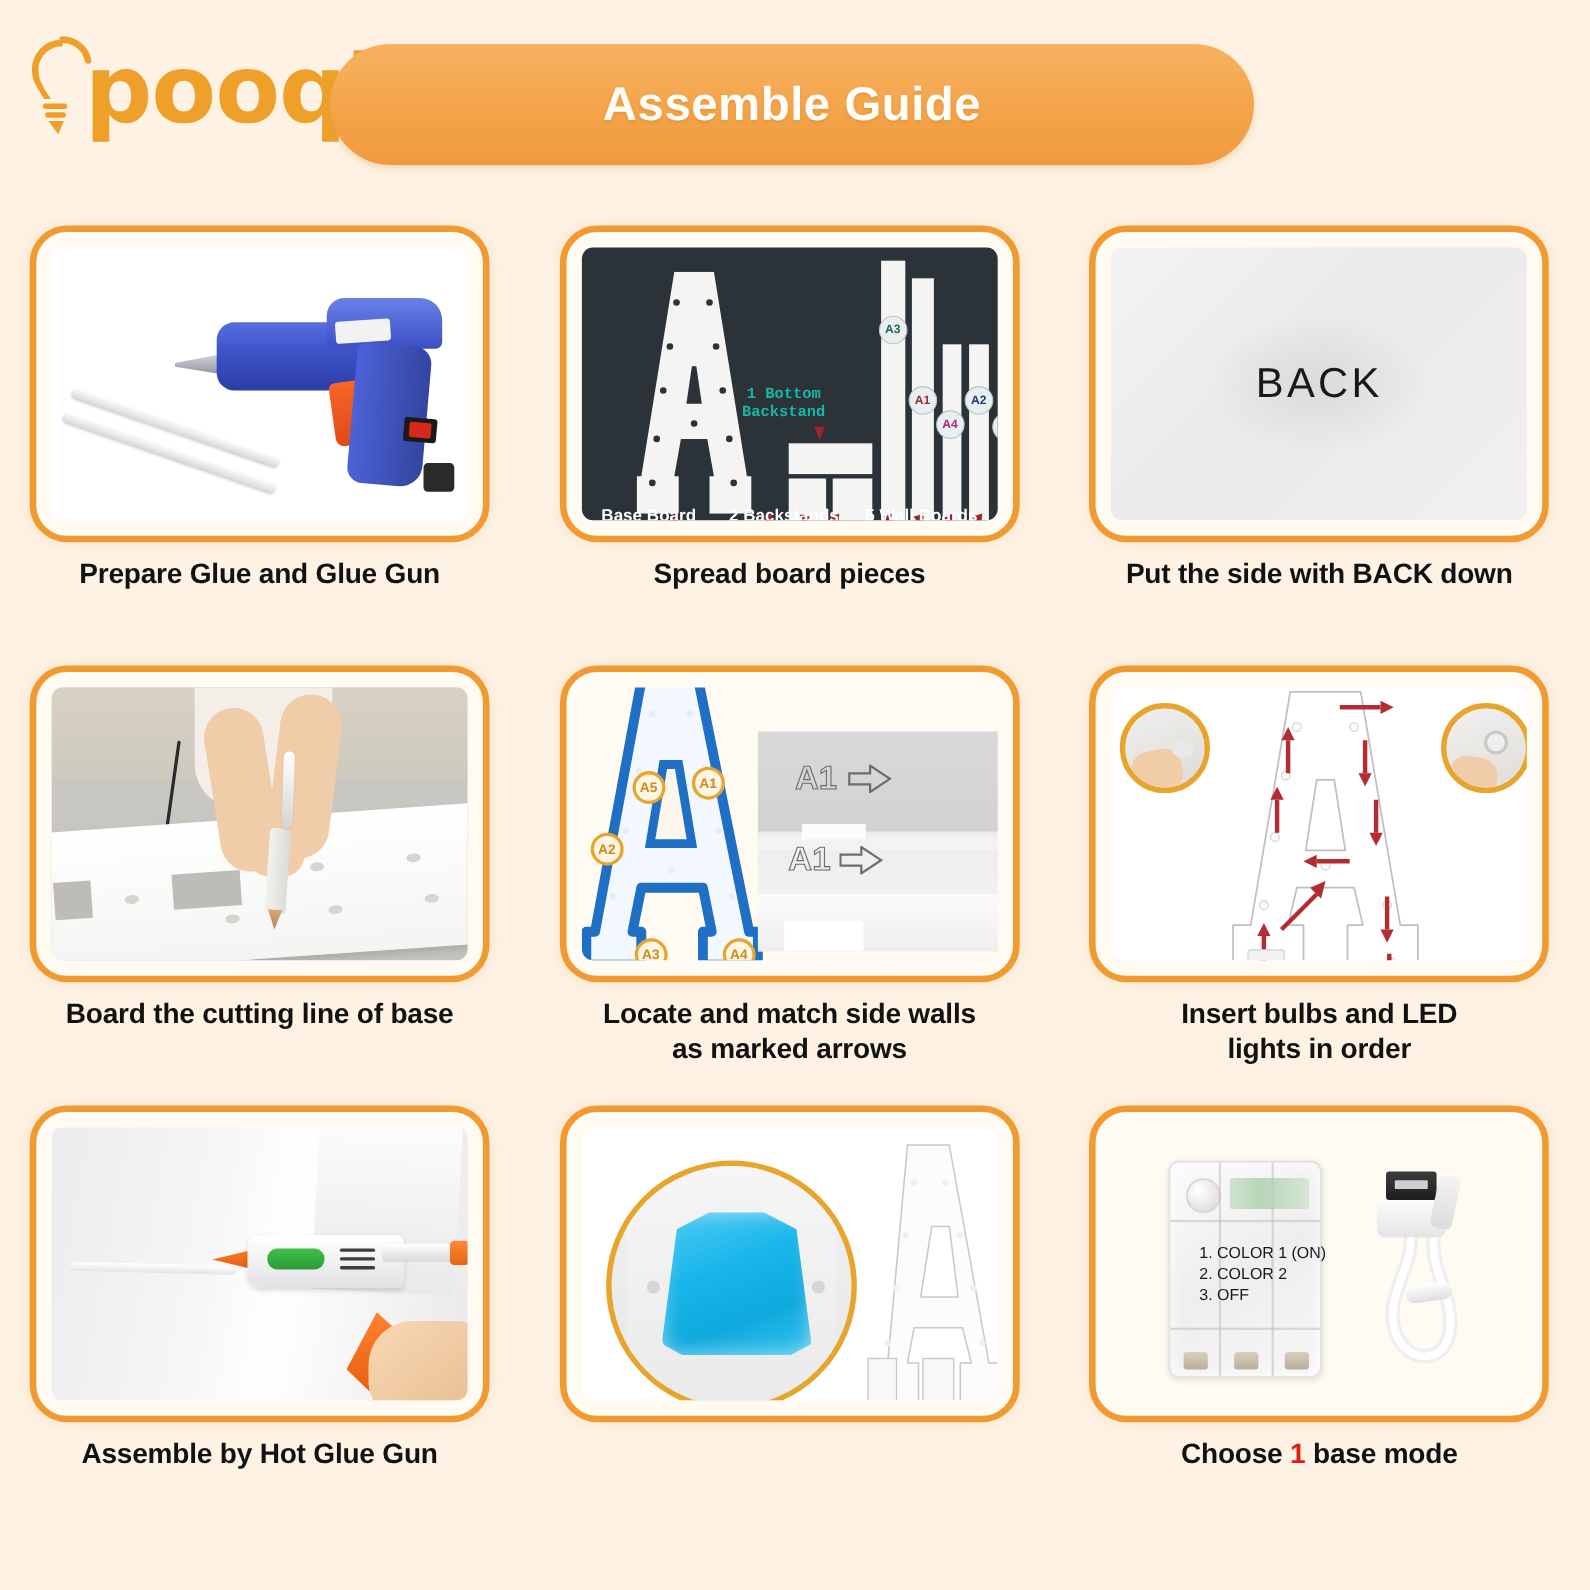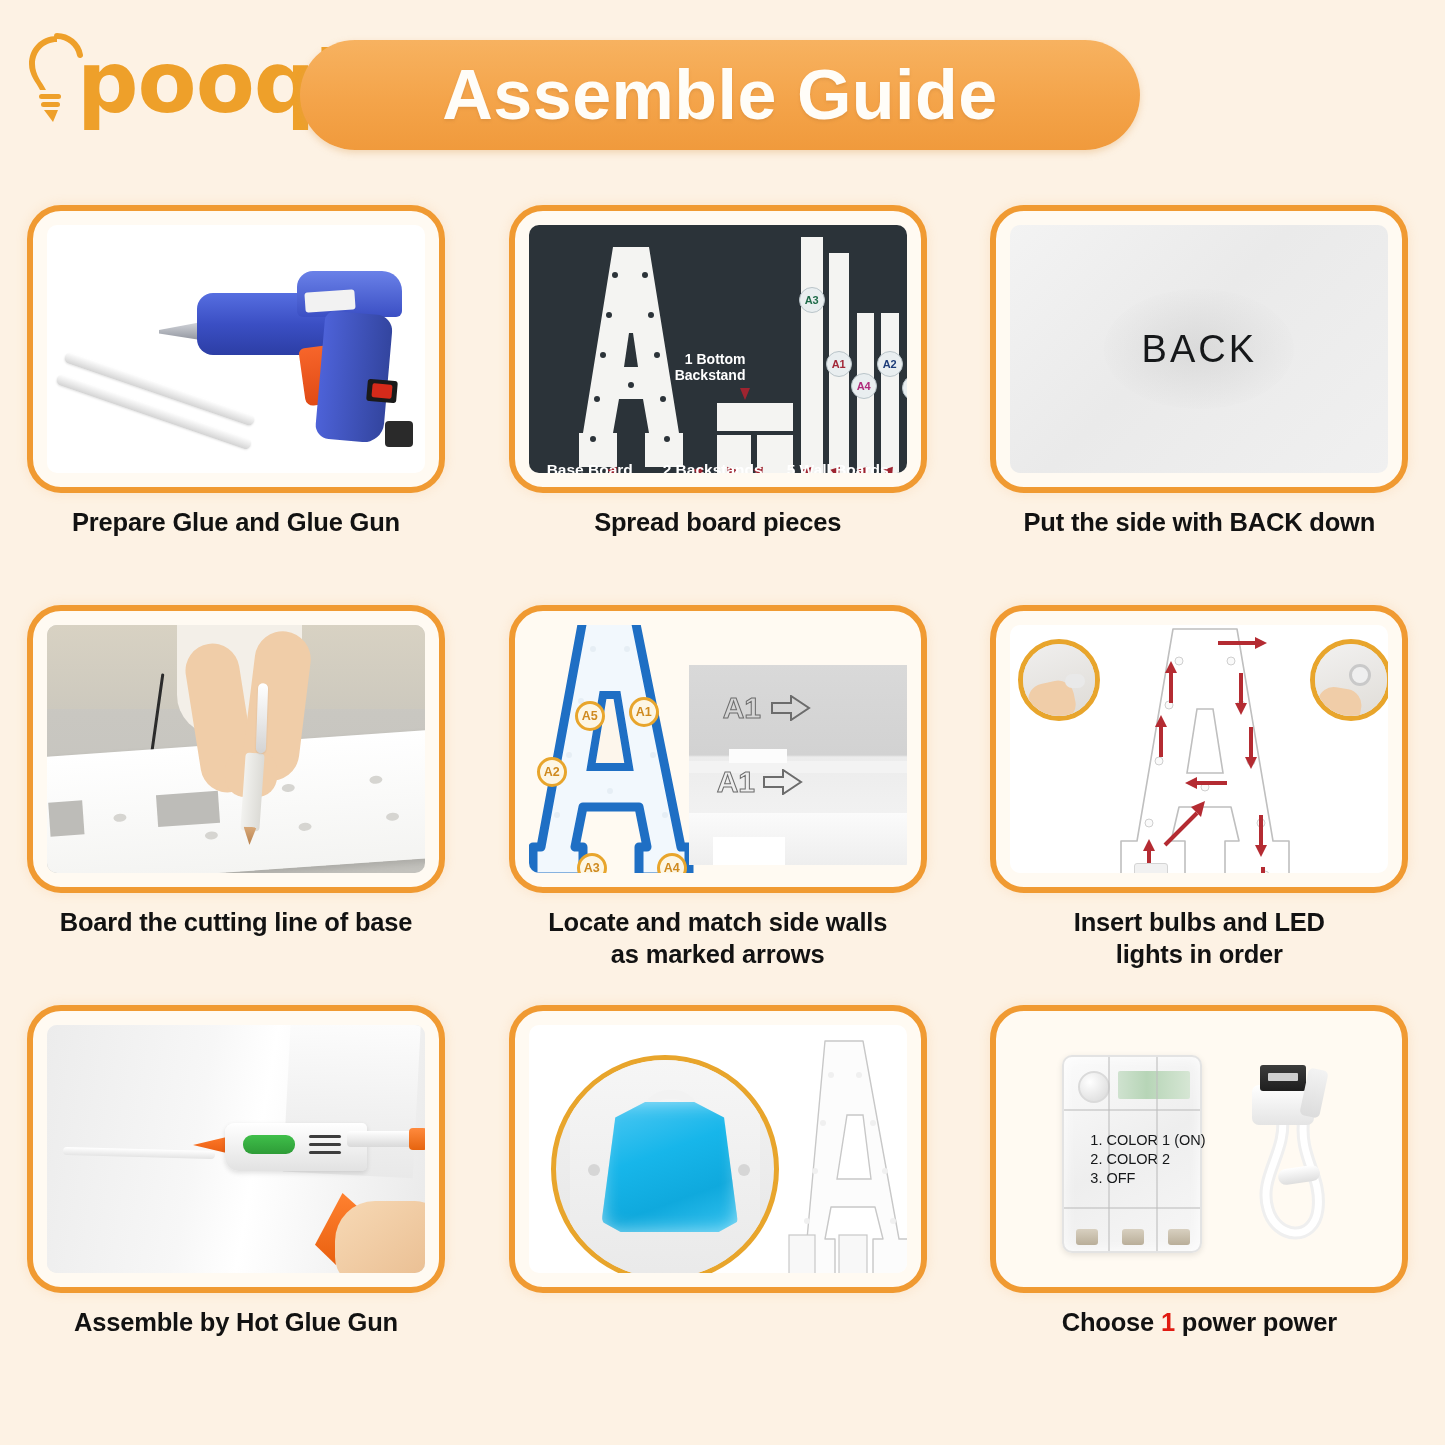--- a/index.html
+++ b/index.html
@@ -22,21 +22,21 @@
   }
   #title-banner {
     position: absolute; left: 300px; top: 40px; width: 840px; height: 110px;
     background: linear-gradient(180deg,#f7b260 0%, #f4a44a 55%, #f09a3c 100%);
     border-radius: 55px;
     box-shadow: 0 3px 7px rgba(220,160,90,.35);
   }
   #title-text {
     position: absolute; left: 0; top: 0; width: 100%; height: 100%;
     display: flex; align-items: center; justify-content: center;
-    color: #fffdf8; font-size: 70px; font-weight: 700;
+    color: #fffdf8; font-size: 43px; font-weight: 700;
     font-family: "Liberation Sans", sans-serif;
     letter-spacing: .5px;
     text-shadow: 0 2px 3px rgba(190,120,50,.30);
   }
 
   
   #grid {
     position: absolute; left: 0; top: 195px;
     width: 1445px; height: 1250px;
     display: grid;
@@ -135,23 +135,23 @@
     font-size:11px; font-weight:700; display:flex;
     align-items:center; justify-content:center;
     font-family:"Liberation Sans",sans-serif;
   }
   .bd-cap{
     position:absolute; color:#ffffff; font-weight:700;
     font-size:15.5px; font-family:"Liberation Sans",sans-serif;
     white-space:nowrap;
   }
   .bd-note{
-    position:absolute; color:#ffffff; font-weight:700;
-    font-size:14px; line-height:1.15; text-align:right;
-    font-family:Liberation Sans, sans-serif;
+    position:absolute; color:#14b8a6; font-weight:700;
+    font-size:14px; line-height:1.15; text-align:center;
+    font-family:Liberation Mono, monospace;
   }
   .red-arr{ position:absolute; width:0;height:0;
     border-left:5px solid transparent; border-right:5px solid transparent;
     border-top:12px solid #9e2430; }
 
   
   .p3 .photo{ background:linear-gradient(135deg,#f3f3f3 0%, #eaeaea 45%, #f0f0f0 100%); }
   .back-oval{
     position:absolute; left:50%; top:50%; transform:translate(-50%,-50%);
     width:190px; height:120px; border-radius:50%;
@@ -636,17 +636,17 @@
               <path d="M40 56 C 46 92, 16 118, 26 150 C 34 180, 72 184, 76 150 C 80 116, 56 98, 62 58" fill="none" stroke="#efefef" stroke-width="13" stroke-linecap="round"></path>
               <path d="M40 56 C 46 92, 16 118, 26 150 C 34 180, 72 184, 76 150 C 80 116, 56 98, 62 58" fill="none" stroke="#ffffff" stroke-width="7" stroke-linecap="round"></path>
             </svg>
             <div class="usb-shell"></div>
             <div class="usb-plug"></div>
             <div class="usb-micro"></div>
             <div class="usb-tie"></div>
           </div>
         </div>
       </div>
-      <div class="caption"><span>Choose </span><span class="hl">1</span><span> power power</span></div>
+      <div class="caption"><span>Choose </span><span class="hl">1</span><span> base mode</span></div>
     </div>
 
   </div>
 </div>
 
 </body></html>

